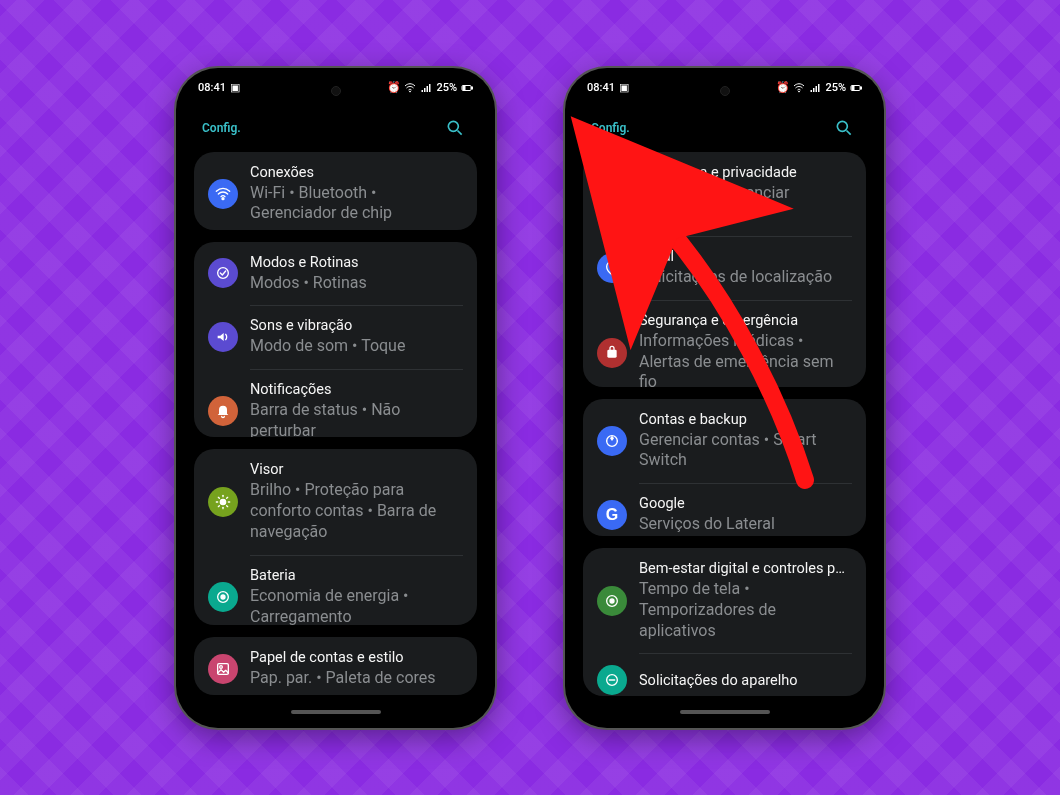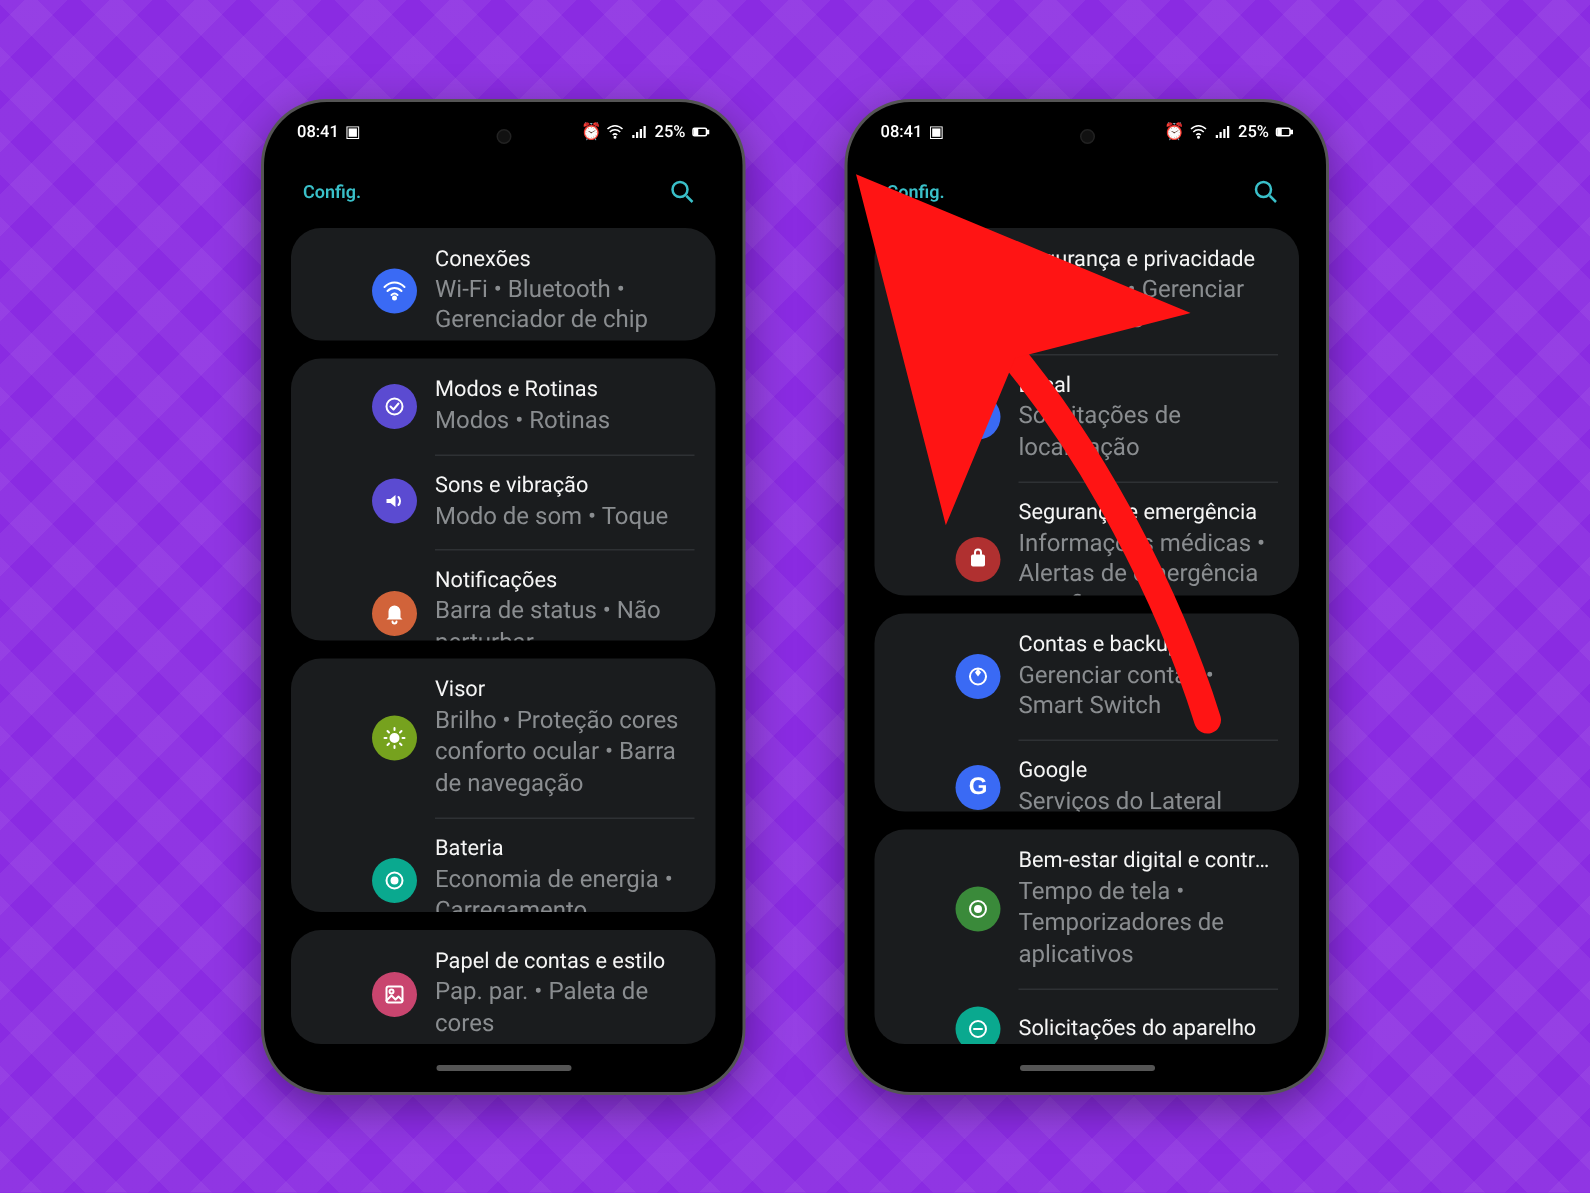--- a/index.html
+++ b/index.html
@@ -89,21 +89,20 @@
     padding: 0 10px 8px 10px;
     display:flex;
     flex-direction:column;
     gap:12px;
   }
 
   .card {
     background:#1a1c1e;
     border-radius:20px;
     overflow:hidden;
-    padding-left:40px;
   }
   .row {
     display:flex;
     align-items:center;
     gap:12px;
     padding:12px 14px;
     position:relative;
   }
   .row + .row::before {
     content:"";
@@ -252,21 +251,21 @@
                 <line x1="2" y1="12" x2="4" y2="12"></line>
                 <line x1="20" y1="12" x2="22" y2="12"></line>
                 <line x1="5" y1="5" x2="6.5" y2="6.5"></line>
                 <line x1="17.5" y1="17.5" x2="19" y2="19"></line>
                 <line x1="5" y1="19" x2="6.5" y2="17.5"></line>
                 <line x1="17.5" y1="6.5" x2="19" y2="5"></line>
               </svg>
             </div>
             <div class="txt">
               <div class="title">Visor</div>
-              <div class="sub">Brilho  •  Proteção cores conforto ocular  •  Barra de navegação</div>
+              <div class="sub">Brilho  •  Proteção para conforto contas  •  Barra de navegação</div>
             </div>
           </div>
           <div class="row">
             <div class="icon" style="background: rgb(10, 169, 143);">
               <svg viewBox="0 0 24 24" width="16" height="16" fill="none" stroke="currentColor" stroke-width="2" stroke-linecap="round" stroke-linejoin="round">
                 <circle cx="12" cy="12" r="8"></circle>
                 <circle cx="12" cy="12" r="3" fill="currentColor"></circle>
               </svg>
             </div>
             <div class="txt">

